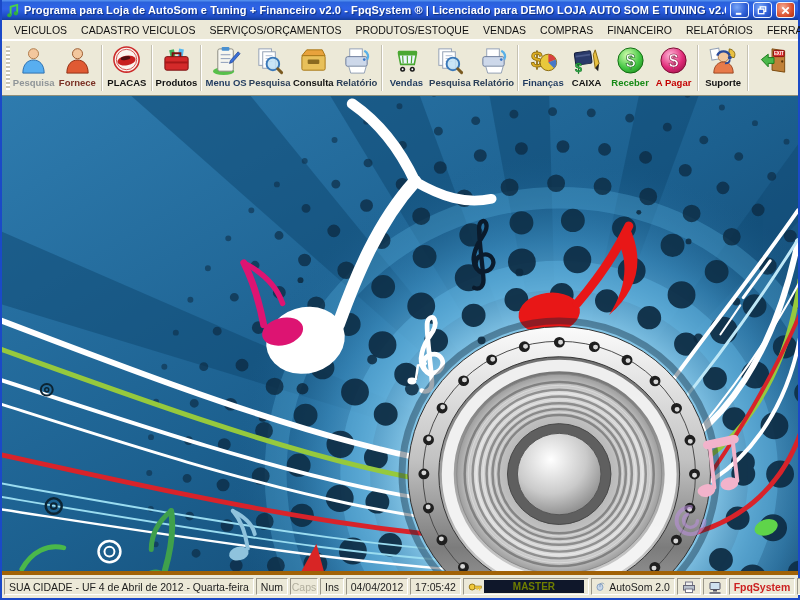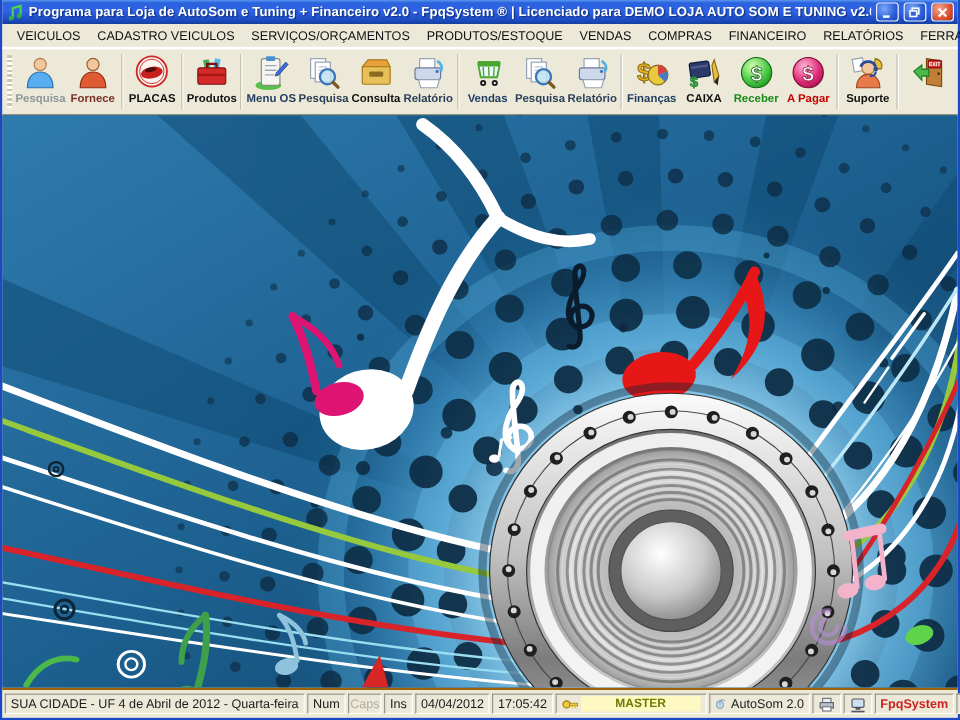--- a/index.html
+++ b/index.html
@@ -23,21 +23,21 @@
   .grip{width:4px;height:44px;margin:0 2px;background:repeating-linear-gradient(180deg,#c9c5b4 0 2px,#ffffff 2px 4px);}
   .tbtn{width:45px;height:50px;display:flex;flex-direction:column;align-items:center;justify-content:flex-start;padding-top:1px;box-sizing:border-box;border:1px solid transparent;border-radius:2px;}
   .tbtn svg{width:31px;height:31px;flex:0 0 31px;}
   .tlabel{font-size:9.5px;font-weight:bold;line-height:1;margin-top:2px;white-space:nowrap;}
   .tsep{width:0;height:46px;border-left:1px solid #c6c2b2;border-right:1px solid #ffffff;margin:0 2px;}
   .exit-slot{margin-left:auto;display:flex;align-items:center;}
   
   .main{flex:1 1 auto;position:relative;overflow:hidden;background:#1a5d8c;}
   .main svg.art{position:absolute;left:0;top:0;width:100%;height:100%;display:block;}
   
-  .statusbar{height:21px;flex:0 0 21px;background:#ece9d8;display:flex;align-items:center;gap:2px;padding:1px 2px;border-top:2px solid #a16207;}
+  .statusbar{height:21px;flex:0 0 21px;background:#ece9d8;display:flex;align-items:center;gap:2px;padding:1px 2px;border-top:4px solid #a16207;}
   .spanel{height:17px;box-sizing:border-box;border:1px solid;border-color:#9a978a #ffffff #ffffff #9a978a;
     display:flex;align-items:center;padding:0 4px;font-size:10.5px;color:#1c1c1c;background:#ece9d8;white-space:nowrap;}
   .spanel.loc{flex:1;}
   .spanel.center{justify-content:center;}
   .dim{color:#b2af9e;}
   .master-field{height:13px;min-width:92px;display:flex;align-items:center;justify-content:center;
     font-size:10px;font-weight:bold;margin-left:2px;padding:0 4px;}
 </style>
 </head>
 <body>
@@ -521,21 +521,21 @@
     <div class="spanel center" style="width:52px">
         <span>17:05:42</span>
       </div>
     <div class="spanel">
       <svg width="14" height="14" viewBox="0 0 14 14">
         <circle cx="4.2" cy="7" r="3" fill="#f0c83c" stroke="#9a7a18"></circle>
         <rect x="6.6" y="6" width="6.8" height="2.2" fill="#f0c83c" stroke="#9a7a18" stroke-width=".6"></rect>
         <rect x="10.8" y="8.2" width="1.5" height="2.2" fill="#f0c83c"></rect>
           <rect x="8.4" y="8.2" width="1.5" height="1.7" fill="#f0c83c"></rect>
       </svg>
-      <span class="master-field" style="color: rgb(110, 125, 0); background-color: #fef9c3;">MASTER</span>
+      <span class="master-field" style="color: rgb(110, 125, 0); background-color: #0f172a;">MASTER</span>
     </div>
     <div class="spanel" style="width:84px">
       <svg width="13" height="13" viewBox="0 0 14 14" style="margin-right:4px">
         <ellipse cx="6" cy="8" rx="4.5" ry="5" fill="#c8d8ea" stroke="#6a8ab0"></ellipse>
         <path d="M6 3 C8 1.5 11 1.5 12.5 3.5" stroke="#6a8ab0" fill="none"></path>
         <line x1="6" y1="3" x2="6" y2="8" stroke="#6a8ab0"></line>
       </svg>
       <span>AutoSom 2.0</span>
     </div>
     <div class="spanel center" style="width:24px">

